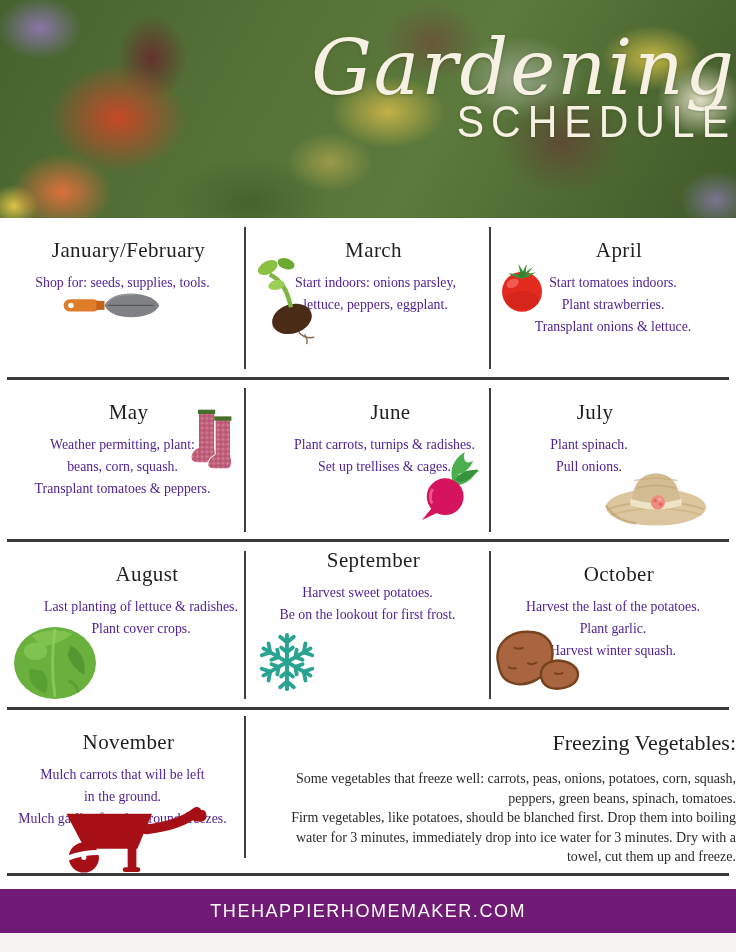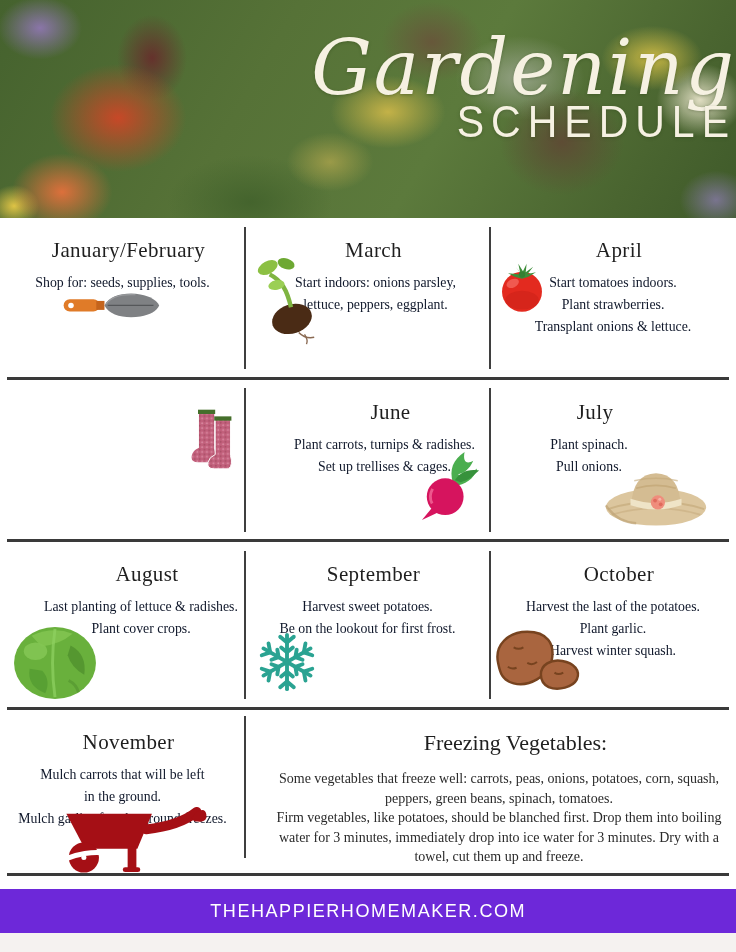--- a/index.html
+++ b/index.html
@@ -40,34 +40,34 @@
     font-size:41px; line-height:40px; margin:-6px 0 0 0; color:#f6f1e2;
     letter-spacing:7px; transform:scaleY(1.08); text-shadow:0 1px 3px rgba(40,60,20,.35);
   }
 
   
   .hdiv { position:absolute; left:7px; width:722px; height:3px; background:#3a3a3a; }
   .vdiv { position:absolute; width:2px; background:#3f3f3f; }
 
   .cell { position:absolute; text-align:center; }
   .cell h2 { font-size:21px; font-weight:normal; margin:0 0 9px 12px; letter-spacing:.4px; color:#1f1f1f; }
-  .line { font-size:13.8px; line-height:22px; white-space:nowrap; color:#0f172a; }
+  .line { font-size:13.8px; line-height:22px; white-space:nowrap; color:#4c1d95; }
   .cell-march .lines { transform:translateX(8px); }
 
   .icon { position:absolute; }
 
   
-  .freezing { position:absolute; left:245px; top:710px; width:491px; text-align:center; }
+  .freezing { position:absolute; left:245px; top:710px; width:491px; text-align:right; }
   .freezing h2 { font-size:22px; font-weight:normal; margin:20px 0 13px 50px; color:#1f1f1f; }
   .fline { font-size:14px; line-height:19.5px; white-space:nowrap; margin-left:17px; color:#2a2a2a; }
 
   
   .footer-bar {
     position:absolute; left:0; top:889px; width:736px; height:44px;
-    background:#6d28d9; display:flex; align-items:center; justify-content:center;
+    background:#701a75; display:flex; align-items:center; justify-content:center;
   }
   .footer-bar span {
     font-family:"Liberation Sans", sans-serif; color:#ffffff; font-size:19px;
     letter-spacing:1.6px; transform:scaleX(.95); transform-origin:center;
   }
   .bottom-strip { position:absolute; left:0; top:933px; width:736px; height:19px; background:#f5f2f0; }
 </style>
 </head>
 <body>
 
@@ -108,20 +108,28 @@
   </section>
   <section class="cell" style="left:490px;top:238px;width:246px">
     <h2>April</h2>
     <div class="lines">
       <div class="line">Start tomatoes indoors.</div>
       <div class="line">Plant strawberries.</div>
       <div class="line">Transplant onions &amp; lettuce.</div>
     </div>
   </section>
 
+  <section class="cell" style="left:0;top:400px;width:245px">
+    <h2>May</h2>
+    <div class="lines">
+      <div class="line">Weather permitting, plant:</div>
+      <div class="line">beans, corn, squash.</div>
+      <div class="line">Transplant tomatoes &amp; peppers.</div>
+    </div>
+  </section>
   <section class="cell" style="left:245px;top:400px;width:279px">
     <h2>June</h2>
     <div class="lines">
       <div class="line">Plant carrots, turnips &amp; radishes.</div>
       <div class="line">Set up trellises &amp; cages.</div>
     </div>
   </section>
   <section class="cell" style="left:490px;top:400px;width:198px">
     <h2>July</h2>
     <div class="lines">
@@ -130,21 +138,21 @@
     </div>
   </section>
 
   <section class="cell" style="left:0;top:562px;width:282px">
     <h2>August</h2>
     <div class="lines">
       <div class="line">Last planting of lettuce &amp; radishes.</div>
       <div class="line">Plant cover crops.</div>
     </div>
   </section>
-  <section class="cell" style="left:245px;top:562px;width:245px">
+  <section class="cell" style="left:245px;top:548px;width:245px">
     <h2>September</h2>
     <div class="lines">
       <div class="line">Harvest sweet potatoes.</div>
       <div class="line">Be on the lookout for first frost.</div>
     </div>
   </section>
   <section class="cell" style="left:490px;top:562px;width:246px">
     <h2>October</h2>
     <div class="lines">
       <div class="line">Harvest the last of the potatoes.</div>

